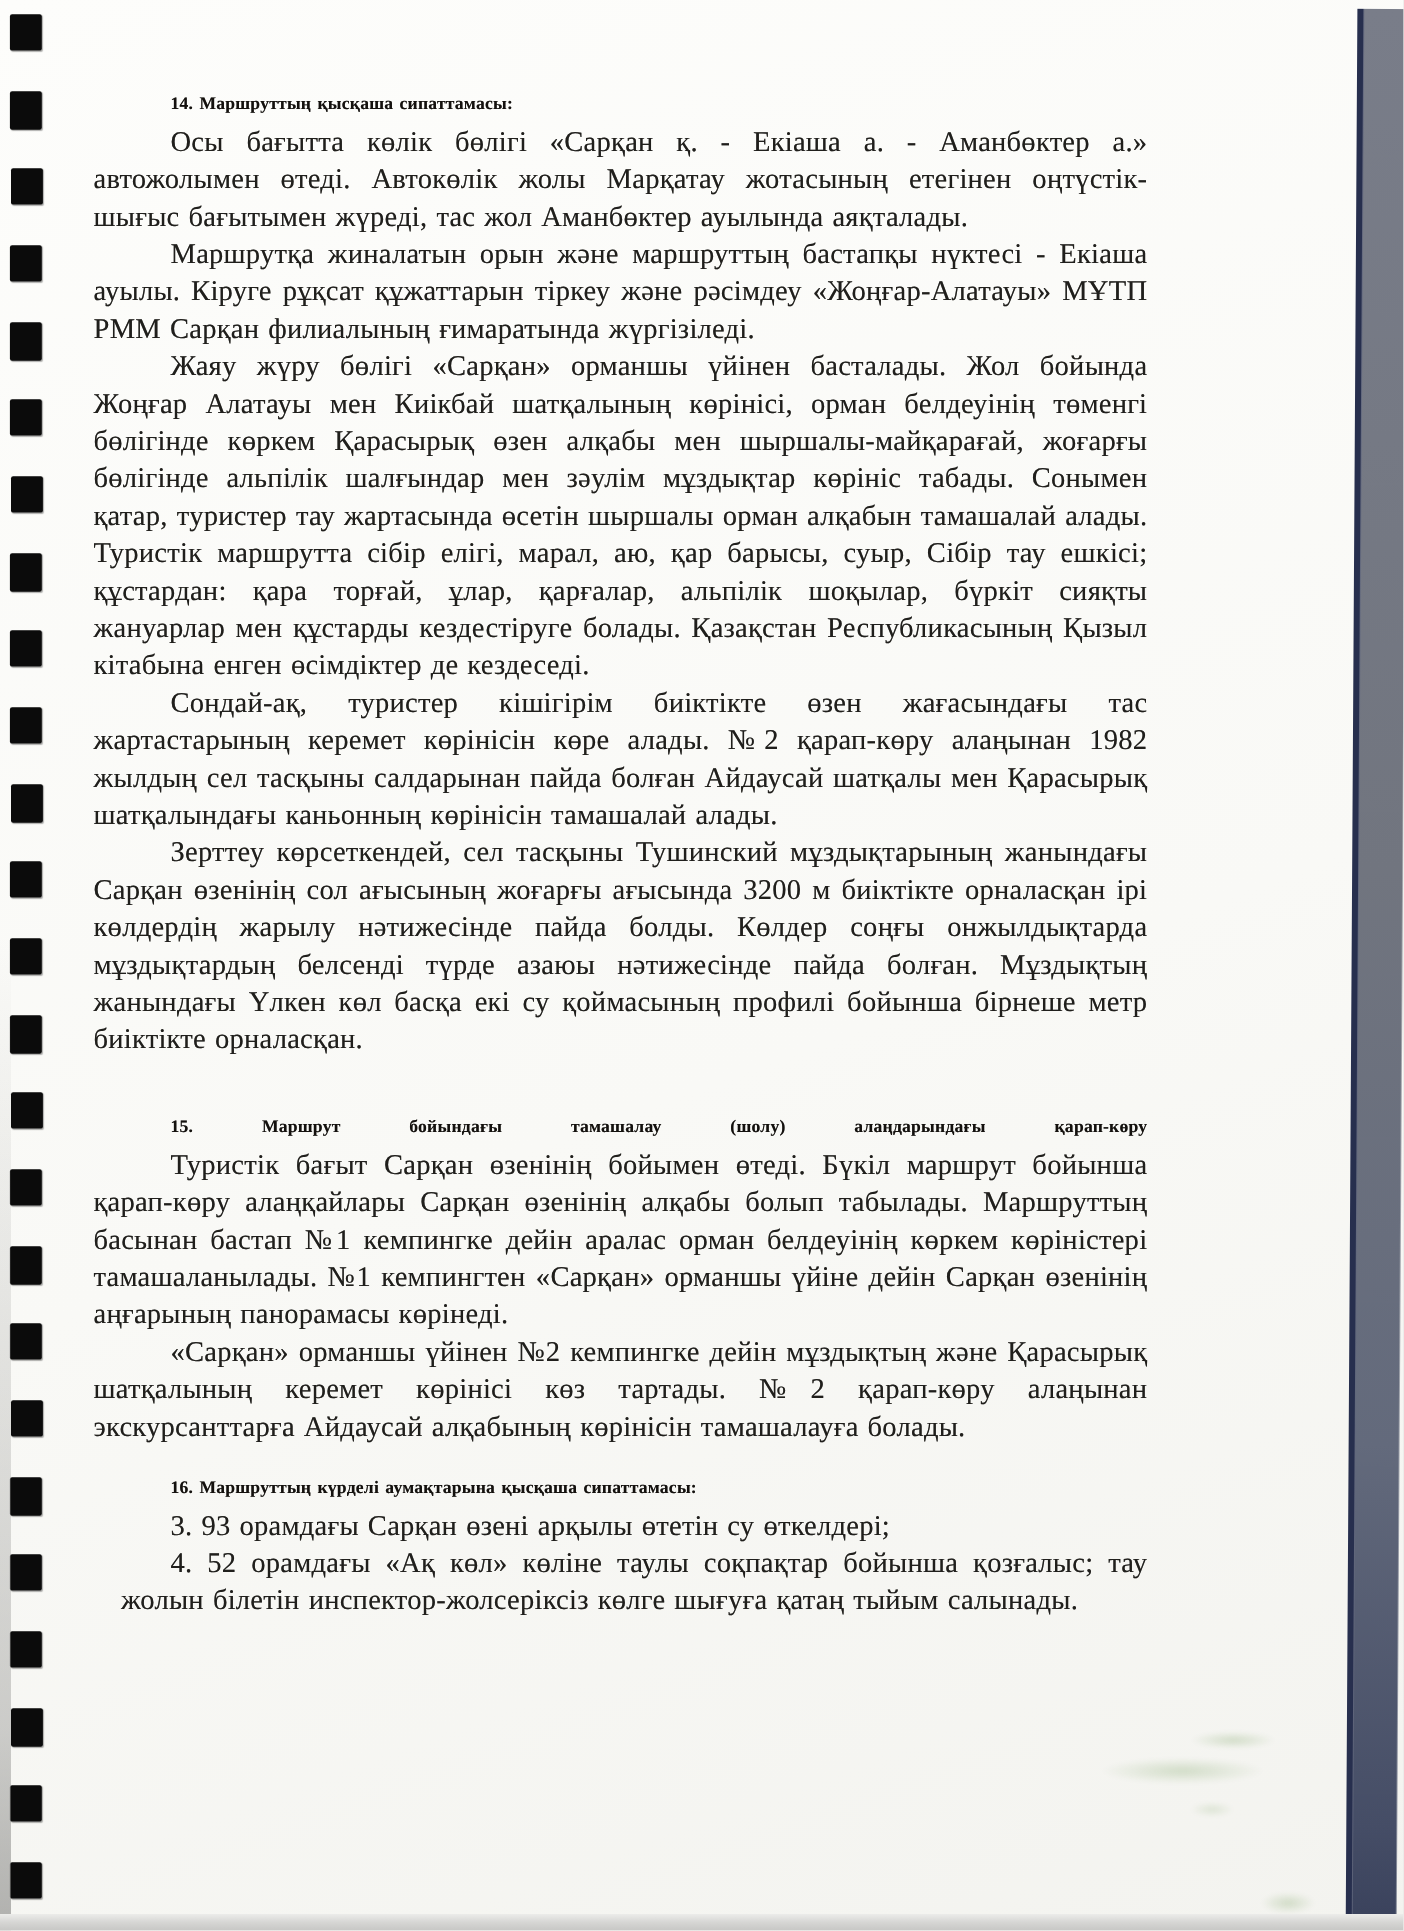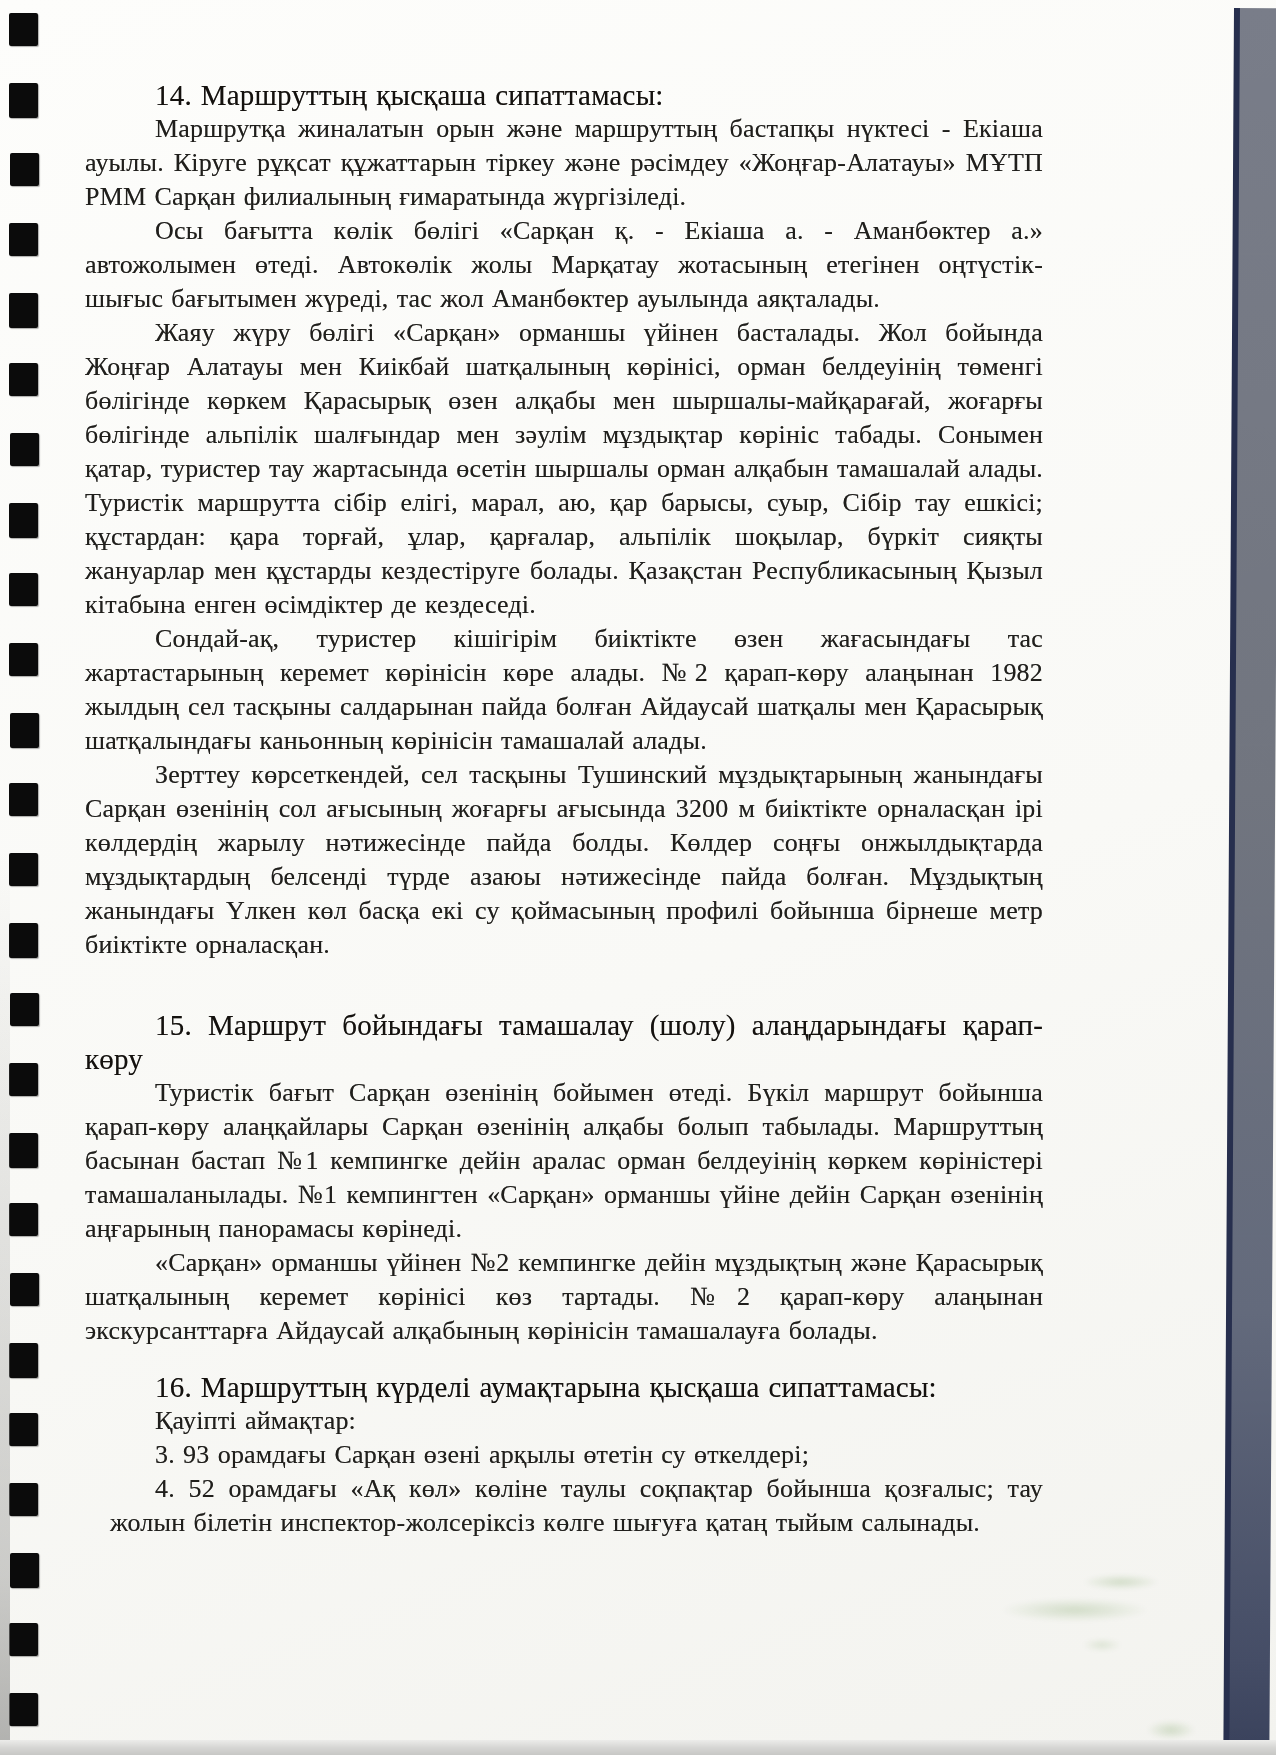--- a/index.html
+++ b/index.html
@@ -27,21 +27,21 @@
   .bottom-strip{position:absolute;left:0;bottom:0;width:100%;height:15px;
     background:linear-gradient(180deg,#ececea 0%,#d6d6d4 50%,#c7c7c5 100%);}
   
   .content{
     position:absolute;left:85px;top:78px;width:958px;
     font-size:26px;line-height:34px;text-align:justify;
     color:#201f1c;letter-spacing:.2px;word-spacing:1.5px;
     text-shadow:0 0 .6px rgba(30,30,28,.55);
   }
   .content p{margin:0;text-indent:70px;}
-  .hd{margin:0;font-weight:normal;color:#14110e;font-size:29px;line-height:34px;}
+  .hd{margin:0;font-weight:bold;color:#14110e;font-size:16px;line-height:34px;}
   .hd .line{display:block;}
   .hd .line.first{text-indent:70px;}
   .stretch{text-align-last:justify;}
   .single{text-indent:70px;}
   .mt-s15{margin-top:46px;}
   .mt-s16{margin-top:22px;}
   .mt-s17{margin-top:29px;}
   .label-indent{text-indent:70px;}
   .item{margin:0;text-indent:70px;}
   .item.wrap{margin-left:25px;text-indent:45px;}
@@ -83,34 +83,33 @@
       <div class="mark" style="top: 1483px;"></div>
       <div class="mark" style="top: 1553px; height: 35px; left: 10px;"></div>
       <div class="mark" style="top: 1623px;"></div>
       <div class="mark" style="top: 1693px;"></div>
     </div>
   <div class="left-shade"></div>
 
   <div class="content">
 
     <h2 class="hd single">14. Маршруттың қысқаша сипаттамасы:</h2>
+    <p>Осы бағытта көлік бөлігі «Сарқан қ. - Екіаша а. - Аманбөктер а.» автожолымен өтеді. Автокөлік жолы Марқатау жотасының етегінен оңтүстік-шығыс бағытымен жүреді, тас жол Аманбөктер ауылында аяқталады.</p>
     <p>Маршрутқа жиналатын орын және маршруттың бастапқы нүктесі - Екіаша ауылы. Кіруге рұқсат құжаттарын тіркеу және рәсімдеу «Жоңғар-Алатауы» МҰТП РММ Сарқан филиалының ғимаратында жүргізіледі.</p>
-    <p>Осы бағытта көлік бөлігі «Сарқан қ. - Екіаша а. - Аманбөктер а.» автожолымен өтеді. Автокөлік жолы Марқатау жотасының етегінен оңтүстік-шығыс бағытымен жүреді, тас жол Аманбөктер ауылында аяқталады.</p>
     <p>Жаяу жүру бөлігі «Сарқан» орманшы үйінен басталады. Жол бойында Жоңғар Алатауы мен Киікбай шатқалының көрінісі, орман белдеуінің төменгі бөлігінде көркем Қарасырық өзен алқабы мен шыршалы-майқарағай, жоғарғы бөлігінде альпілік шалғындар мен зәулім мұздықтар көрініс табады. Сонымен қатар, туристер тау жартасында өсетін шыршалы орман алқабын тамашалай алады. Туристік маршрутта сібір елігі, марал, аю, қар барысы, суыр, Сібір тау ешкісі; құстардан: қара торғай, ұлар, қарғалар, альпілік шоқылар, бүркіт сияқты жануарлар мен құстарды кездестіруге болады. Қазақстан Республикасының Қызыл кітабына енген өсімдіктер де кездеседі.</p>
     <p>Сондай-ақ, туристер кішігірім биіктікте өзен жағасындағы тас жартастарының керемет  көрінісін көре алады. №2 қарап-көру алаңынан 1982 жылдың сел тасқыны салдарынан пайда болған Айдаусай шатқалы мен Қарасырық шатқалындағы каньонның көрінісін тамашалай алады.</p>
     <p>Зерттеу көрсеткендей, сел тасқыны Тушинский мұздықтарының жанындағы Сарқан өзенінің сол ағысының жоғарғы ағысында 3200 м биіктікте орналасқан ірі көлдердің жарылу нәтижесінде пайда болды. Көлдер соңғы онжылдықтарда мұздықтардың белсенді түрде азаюы нәтижесінде пайда болған. Мұздықтың жанындағы Үлкен көл басқа екі су қоймасының профилі бойынша бірнеше метр биіктікте орналасқан.</p>
 
     <h2 class="hd mt-s15">
       <span class="line first stretch">15. Маршрут бойындағы тамашалау (шолу) алаңдарындағы қарап-көру</span>
     </h2>
     <p>Туристік бағыт Сарқан өзенінің бойымен өтеді. Бүкіл маршрут бойынша қарап-көру алаңқайлары Сарқан өзенінің алқабы болып табылады. Маршруттың басынан бастап №1 кемпингке дейін аралас орман белдеуінің көркем көріністері тамашаланылады. №1 кемпингтен «Сарқан» орманшы үйіне дейін Сарқан өзенінің аңғарының панорамасы көрінеді.</p>
     <p>«Сарқан» орманшы үйінен №2 кемпингке дейін мұздықтың және Қарасырық шатқалының керемет көрінісі көз тартады. №2 қарап-көру алаңынан экскурсанттарға Айдаусай алқабының көрінісін тамашалауға болады.</p>
 
     <h2 class="hd single mt-s16">16. Маршруттың күрделі аумақтарына қысқаша сипаттамасы:</h2>
-    <p class="label-indent">Қауіпті аймақтар:</p>
     <p class="item">3. 93 орамдағы Сарқан өзені арқылы өтетін су өткелдері;</p>
     <p class="item wrap">4. 52 орамдағы «Ақ көл» көліне таулы соқпақтар бойынша қозғалыс; тау жолын білетін инспектор-жолсеріксіз көлге шығуға қатаң тыйым салынады.</p>
 
 
   </div>
 
   <div class="smudge s1"></div>
   <div class="smudge s2"></div>
   <div class="smudge s3"></div>
   <div class="smudge s4"></div>

